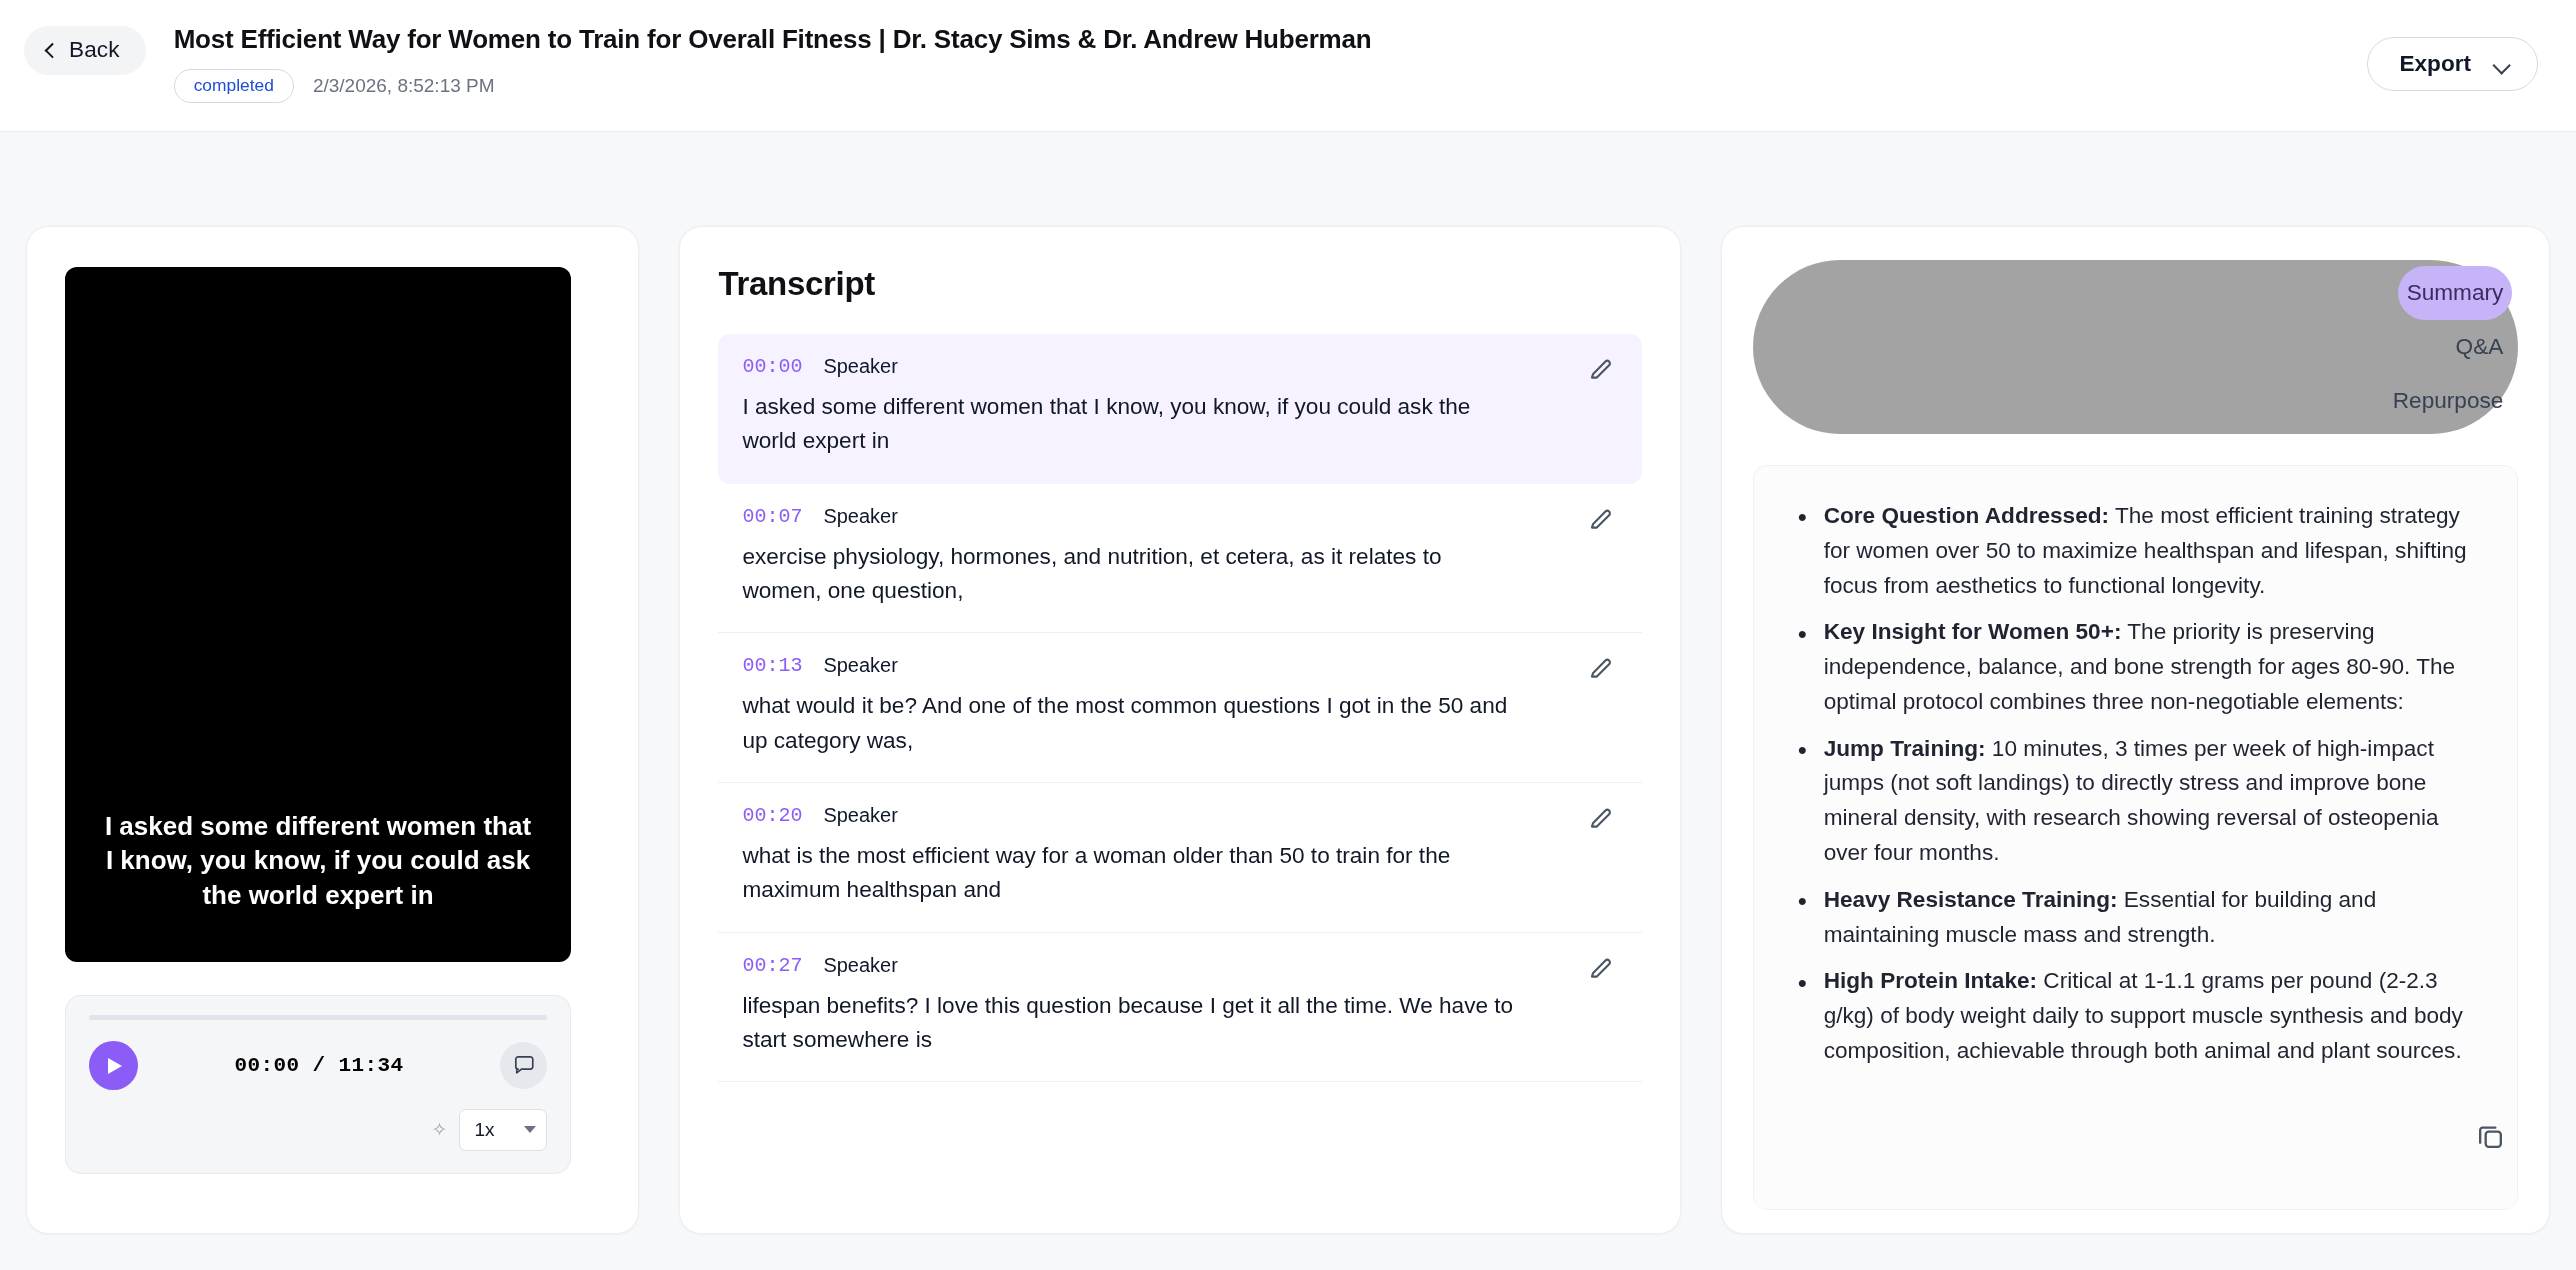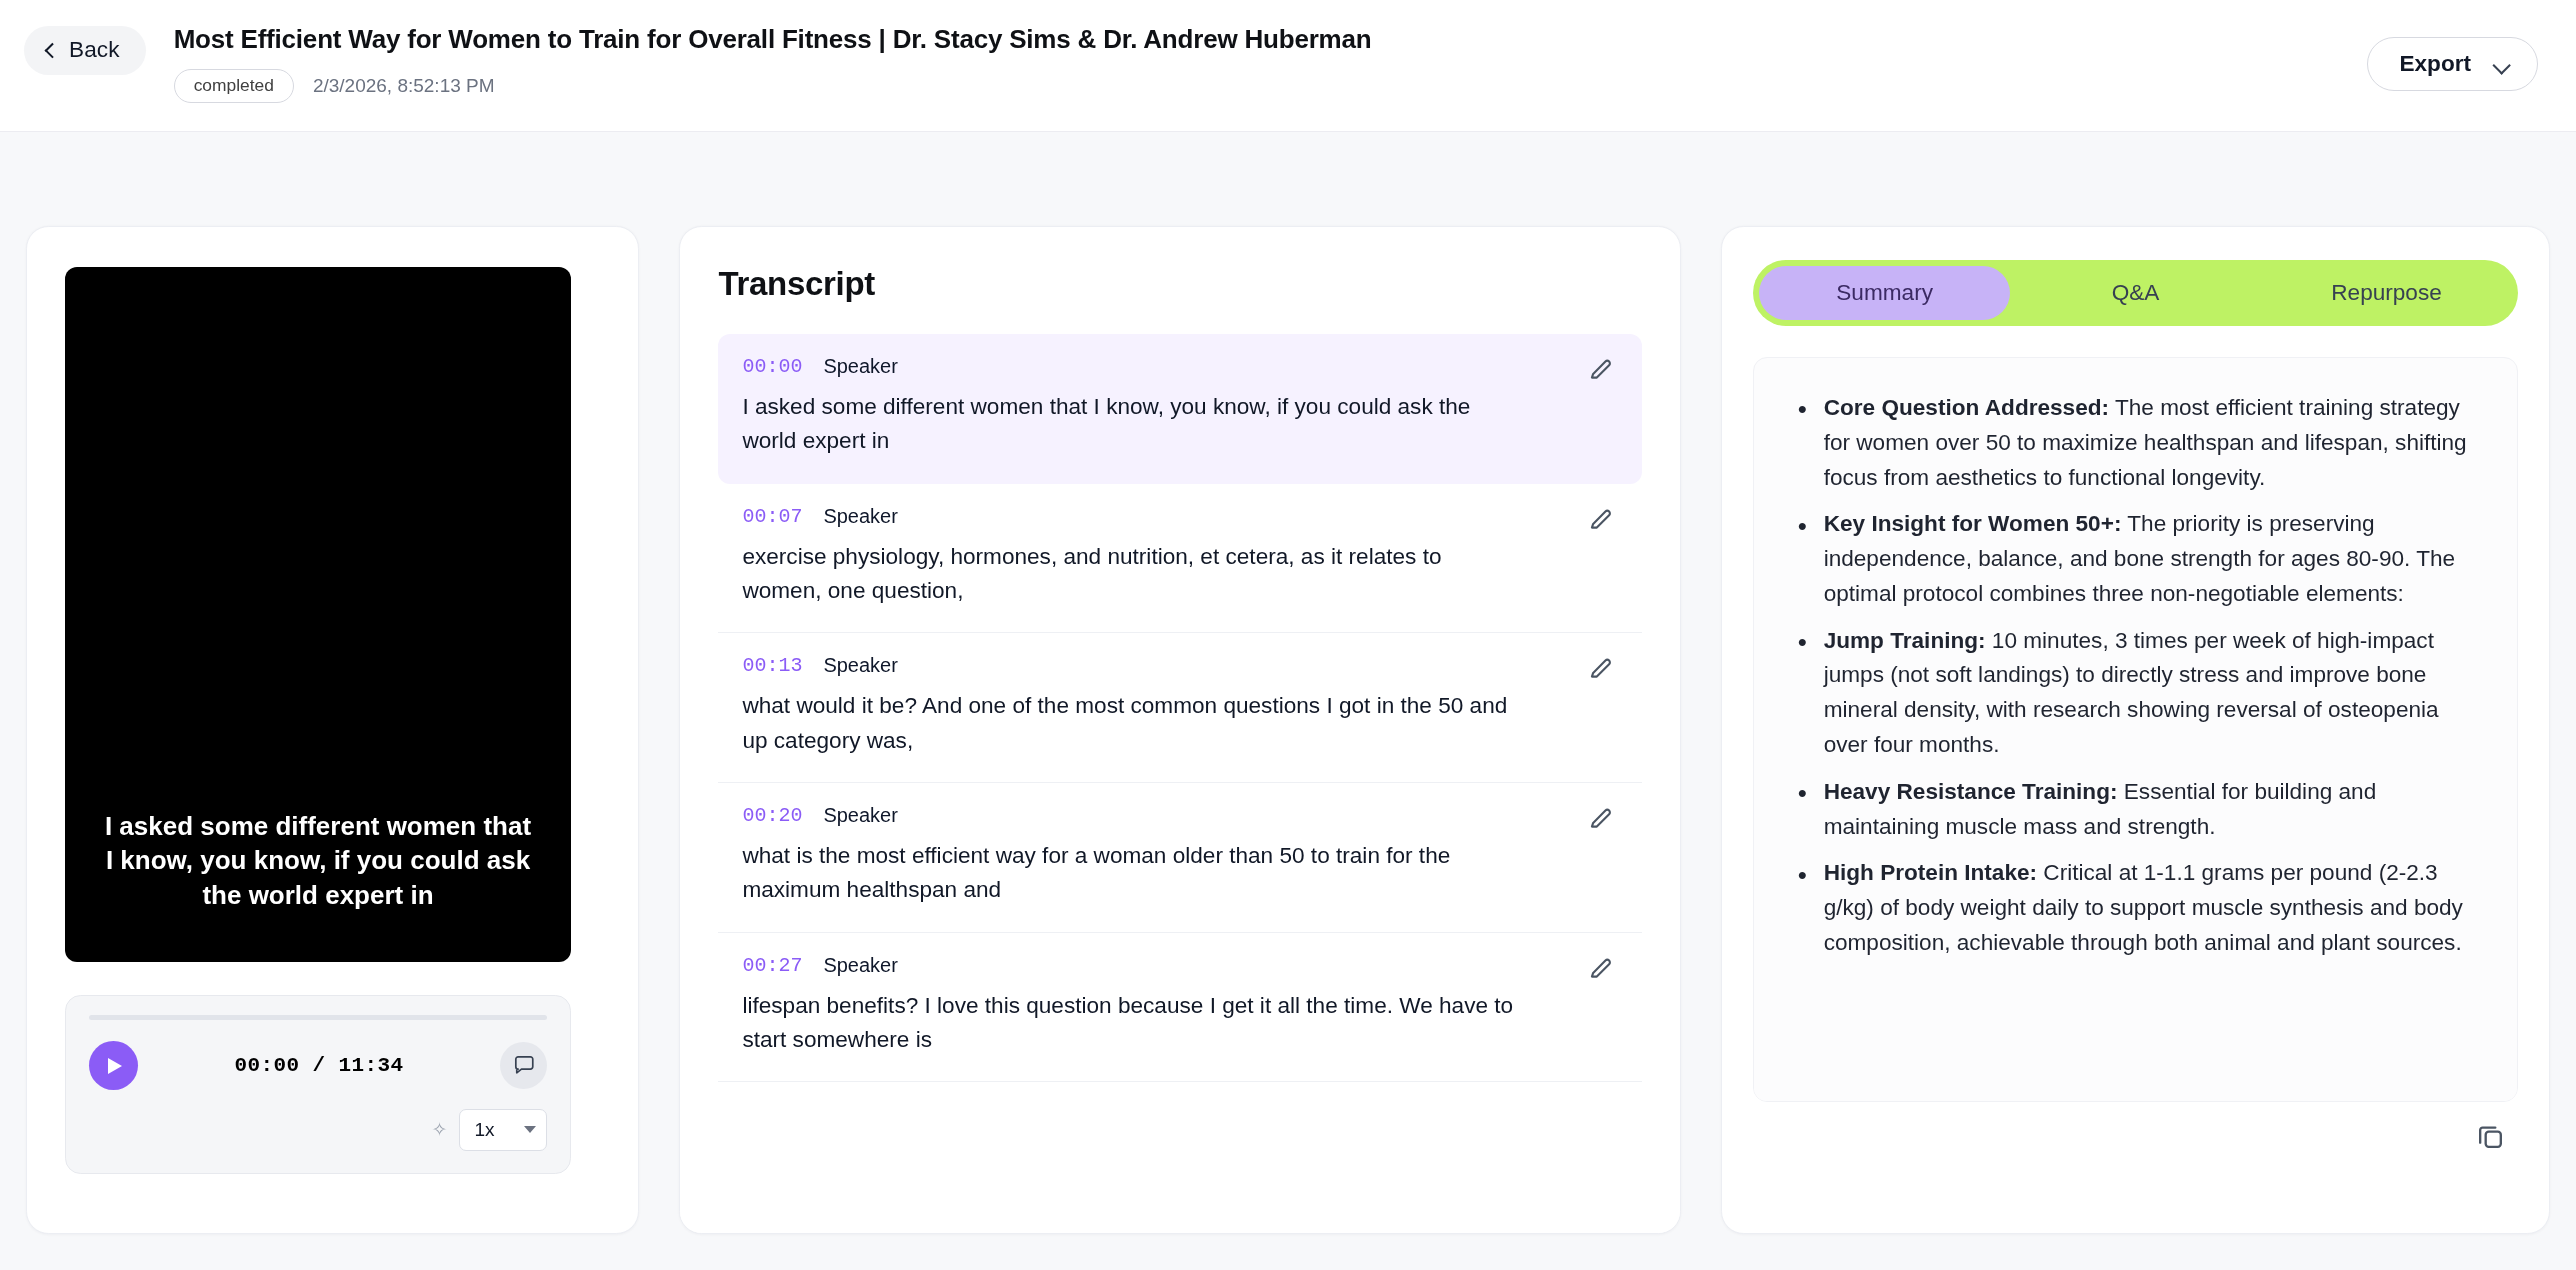--- a/index.html
+++ b/index.html
@@ -49,21 +49,21 @@
   .page-title {
     font-size: 26px;
     font-weight: 700;
     color: #0f1115;
     letter-spacing: -0.2px;
     white-space: nowrap;
   }
   .meta-row { display: flex; align-items: center; gap: 19px; margin-top: 14px; }
   .status-badge {
     font-size: 17.4px;
-    color: #404040;
+    color: #1d4ed8;
     border: 1.3px solid #d7d9e0;
     border-radius: 868px;
     padding: 5.2px 19px;
     background: #fff;
   }
   .timestamp { font-size: 19px; color: #6b7280; }
 
   .export-btn {
     position: absolute;
     right: 38px; top: 37px;
@@ -249,23 +249,24 @@
     left: 0; right: 0; bottom: 0;
     height: 61px;
     background: linear-gradient(to bottom, rgba(255,255,255,0), #ffffff 78%);
     pointer-events: none;
   }
 
   
   .insights-card { width: 834px; height: 1008px; padding: 33px 31px 26px 31px; position: relative; overflow: hidden;}
   .tabs {
     display: flex; align-items: flex-end;
-    background: #bef264;
+    background: #a3a3a3;
     border-radius: 868px;
     padding: 6px;
+    flex-direction: column;
   }
   .tab {
     flex: 1;
     text-align: center;
     font-size: 22.6px;
     padding: 14px 8.7px;
     border-radius: 868px;
     color: #374151;
     cursor: pointer;
   }

